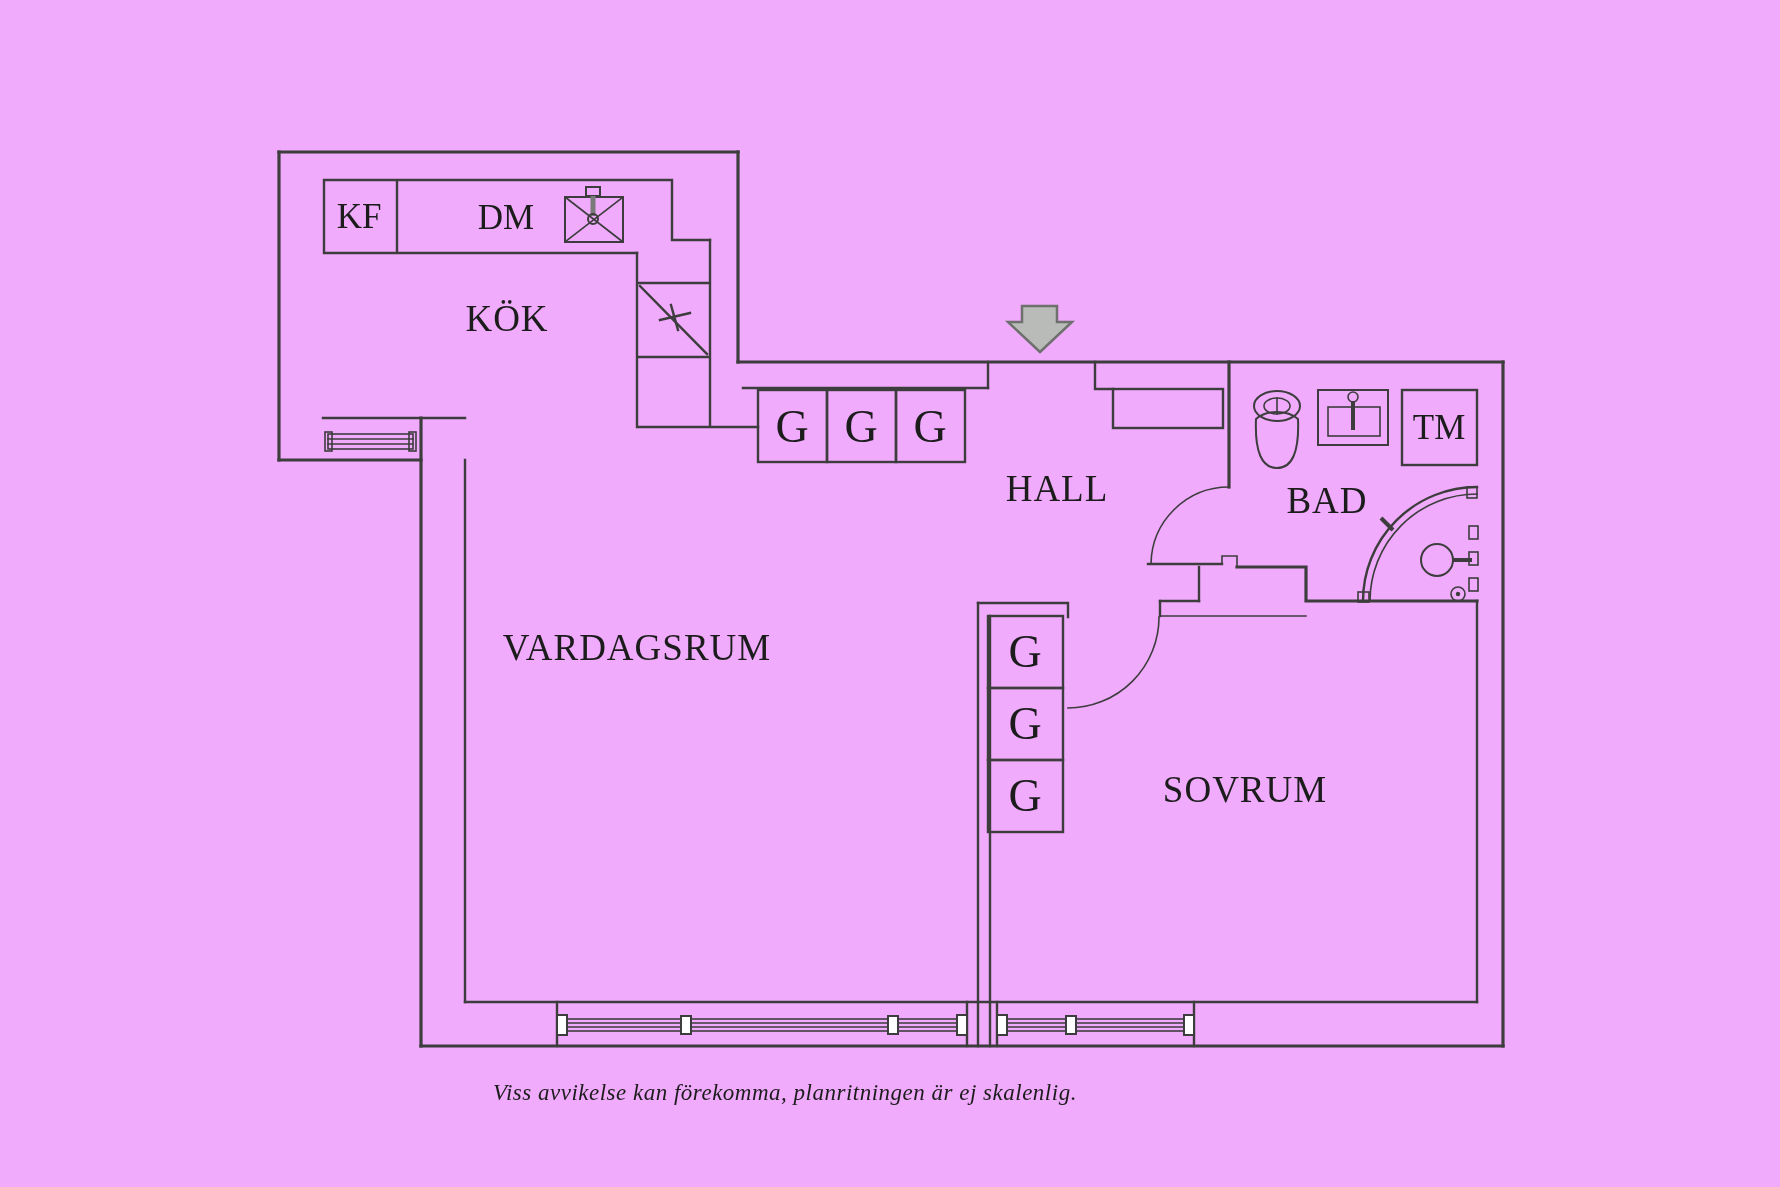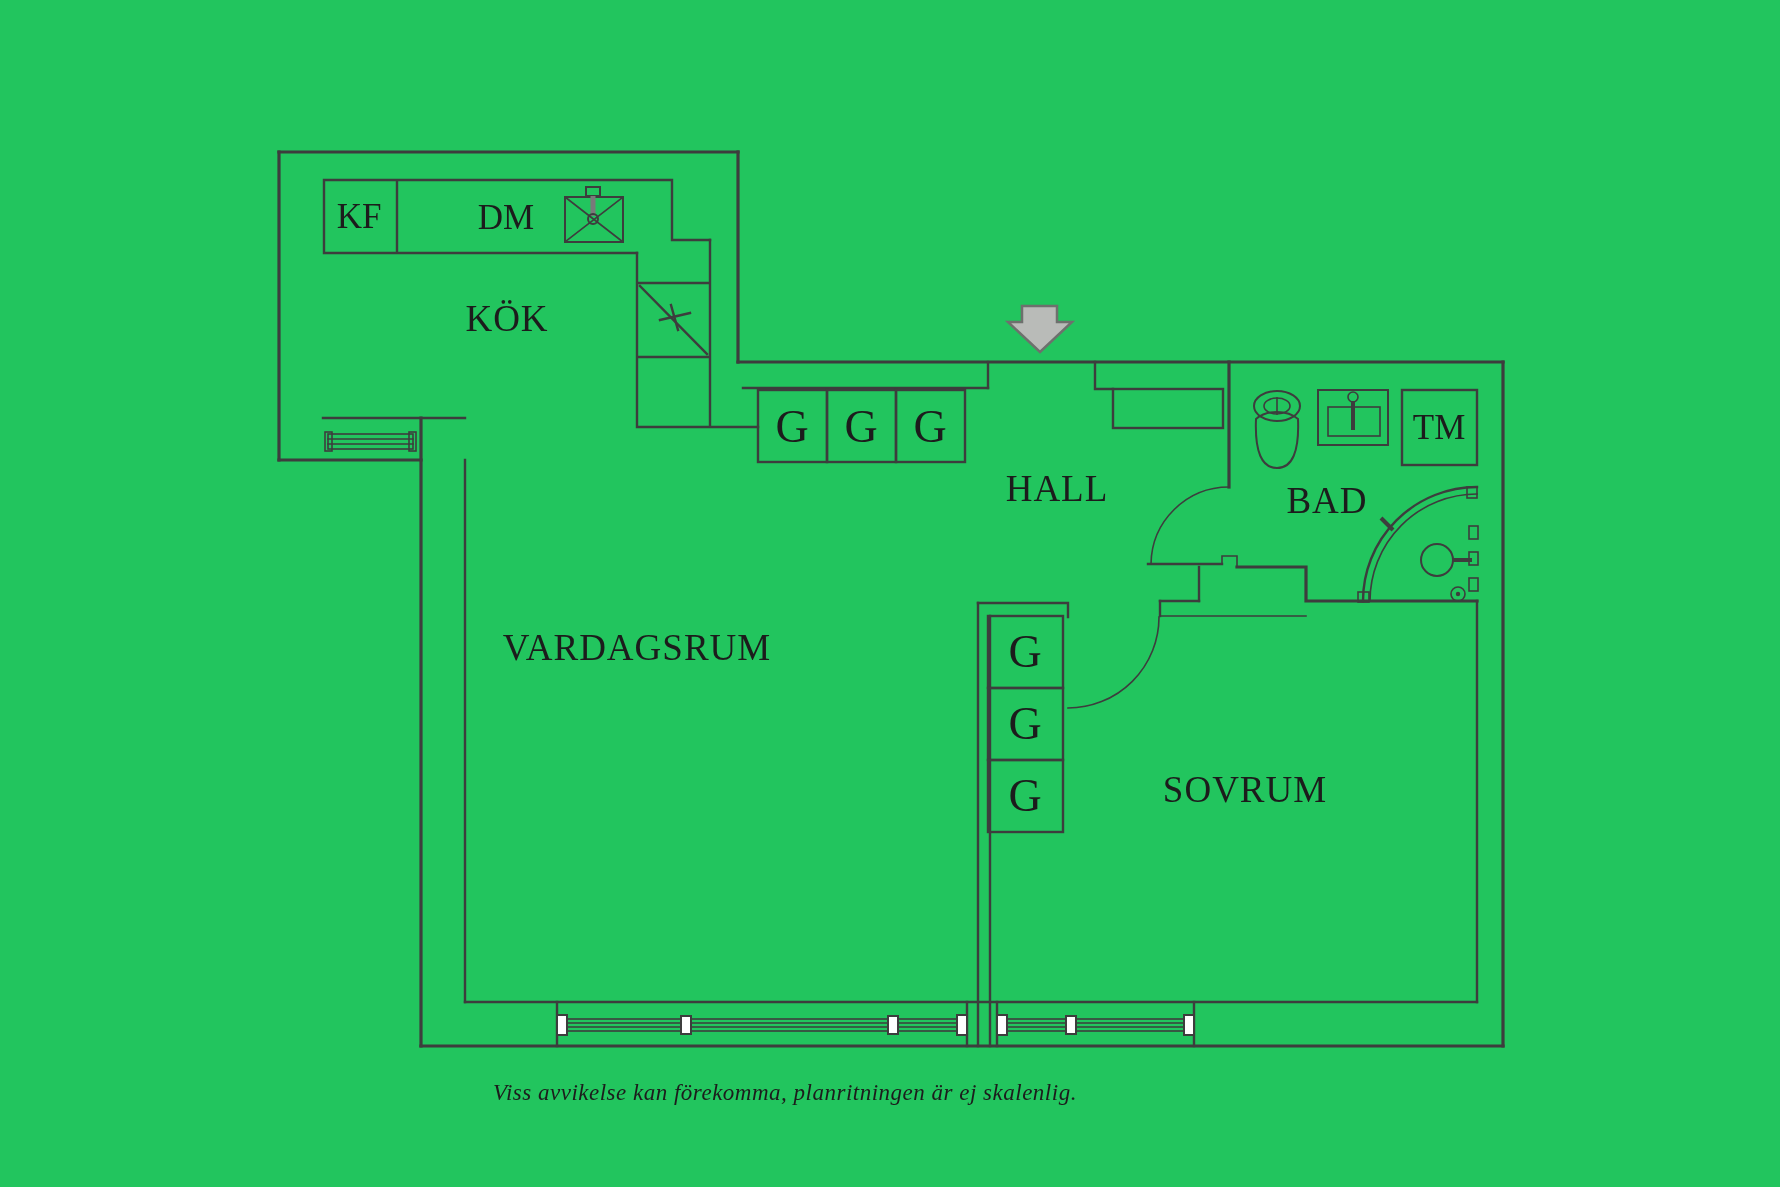--- a/index.html
+++ b/index.html
@@ -1,16 +1,16 @@
 <!DOCTYPE html>
 <html><head>
 <meta charset="utf-8">
 <style>
   html,body{margin:0;padding:0;background:#ffffff;}
-  .page{width:1780px;height:1187px;background:#22c55e;position:relative;overflow:hidden;}
+  .page{width:1780px;height:1187px;background:#f0abfc;position:relative;overflow:hidden;}
   svg{display:block;}
   text{font-family:"Liberation Serif","DejaVu Serif",serif;fill:#1c1c1c;}
   .room-label{font-size:37px;letter-spacing:1px;}
   .appliance-label{font-size:35px;}
   .g-label{font-size:46px;}
   .caption{font-size:23px;font-style:italic;letter-spacing:0.5px;}
   .w3{stroke:#3d3d3d;stroke-width:3.2;fill:none;stroke-linecap:square;}
   .w2{stroke:#3d3d3d;stroke-width:2.4;fill:none;stroke-linecap:square;}
   .w1{stroke:#3d3d3d;stroke-width:1.6;fill:none;stroke-linecap:square;}
   .fix{stroke:#3d3d3d;stroke-width:2;fill:none;}

